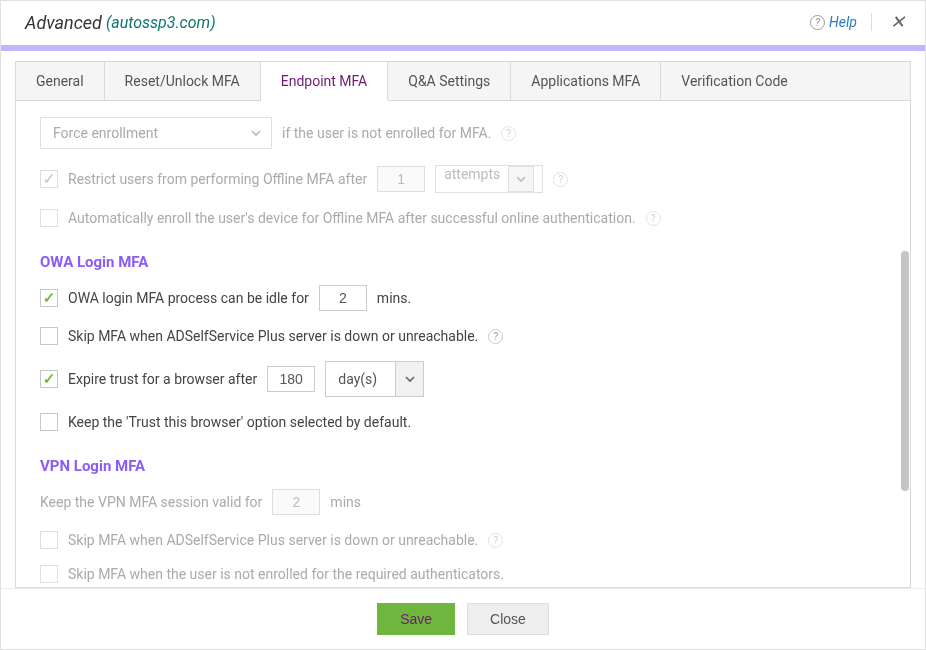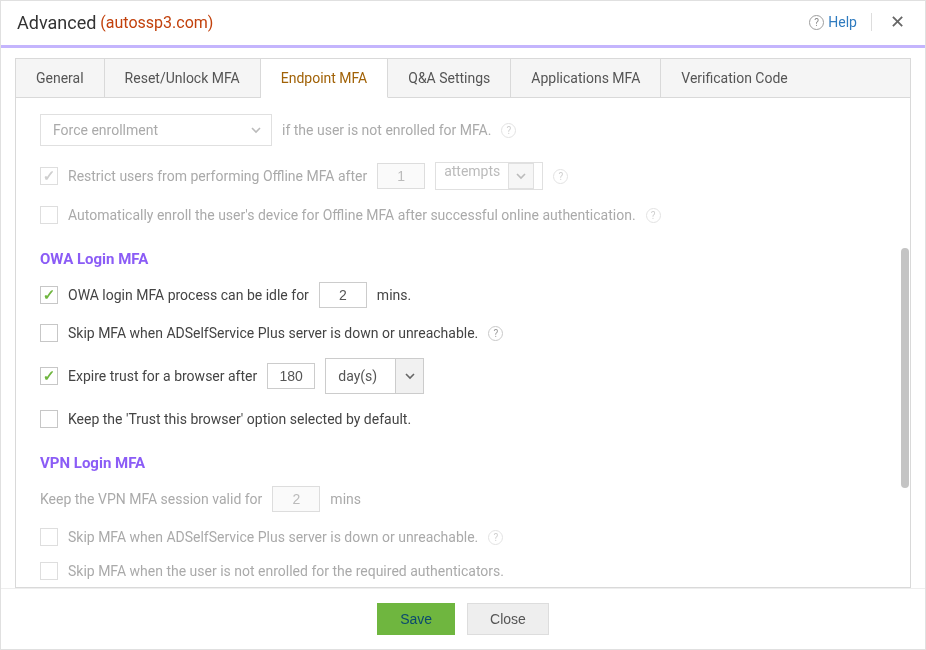--- a/index.html
+++ b/index.html
@@ -1,30 +1,30 @@
 <!DOCTYPE html>
 <html><head>
 <meta charset="utf-8">
 <style>
   * { box-sizing: border-box; margin: 0; padding: 0; }
   html, body { width: 926px; height: 650px; font-family: -apple-system, "Segoe UI", Roboto, Arial, sans-serif; background: #fff; color: #333; overflow: hidden; }
   .window { width: 926px; height: 650px; border: 1px solid #e0e0e0; display: flex; flex-direction: column; position: relative; }
-  .titlebar { display: flex; align-items: center; padding: 10px 16px 12px 16px; border-bottom: 3px solid #c4b5fd; }
+  .titlebar { display: flex; align-items: center; padding: 10px 16px 12px 24px; border-bottom: 6px solid #c4b5fd; font-style: italic; }
   .titlebar .title { font-size: 18px; color: #333; font-weight: 400; }
-  .titlebar .domain { color: #c2410c; font-size: 16px; margin-left: 4px; }
+  .titlebar .domain { color: #0f766e; font-size: 16px; margin-left: 4px; }
   .titlebar .spacer { flex: 1; }
   .help-link { color: #2f7bbf; font-size: 14px; display: inline-flex; align-items: center; gap: 4px; cursor: pointer; }
   .help-icon { width: 15px; height: 15px; border: 1px solid #9e9e9e; border-radius: 50%; display: inline-flex; align-items: center; justify-content: center; font-size: 10px; color: #888; }
   .vbar { width: 1px; height: 18px; background: #ddd; margin: 0 14px; }
   .close-x { font-size: 18px; color: #666; cursor: pointer; line-height: 1; padding: 2px 4px; }
   .tab-wrap { padding: 10px 14px 0 14px; }
   .tabs { display: flex; border: 1px solid #d9d9d9; border-bottom: 1px solid #d9d9d9; background: #f5f5f5; align-items: center; }
   .tab { padding: 11px 20px; font-size: 14px; color: #555; cursor: pointer; border-right: 1px solid #d9d9d9; background: #f5f5f5; }
   .tab:last-child { border-right: none; }
-  .tab.active { background: #fff; color: #a16207; border-bottom: 1px solid #fff; margin-bottom: -1px; }
+  .tab.active { background: #fff; color: #701a75; border-bottom: 1px solid #fff; margin-bottom: -1px; }
   .content-wrap { flex: 1; position: relative; padding: 0 14px 0 14px; overflow: hidden; }
   .content { height: 100%; overflow-y: auto; border: 1px solid #d9d9d9; border-top: none; padding: 8px 24px 12px 24px; }
   .row { display: flex; align-items: center; gap: 10px; padding: 8px 0; font-size: 14px; color: #444; }
   .row.disabled, .disabled { color: #aaa; }
   .section-h { font-size: 15px; font-weight: 700; color: #8b5cf6; padding: 18px 0 6px 0; }
   input[type="text"].num { width: 48px; height: 26px; border: 1px solid #ccc; text-align: center; font-size: 14px; color: #555; }
   input[type="text"].num:disabled { color: #bbb; border-color: #ddd; }
   select.dd, .fake-select { height: 28px; border: 1px solid #ccc; font-size: 14px; color: #555; background: #fff; }
   .fake-select { display: inline-flex; align-items: flex-start; padding: 0 8px; position: relative; }
   .fake-select.disabled { color: #bbb; border-color: #e0e0e0; }
@@ -38,21 +38,21 @@
   .chkbox.checked .tick { display: inline; }
   .chkbox.disabled.checked .tick { color: #cfcfcf; }
   .q-icon { width: 15px; height: 15px; border: 1px solid #c8c8c8; border-radius: 50%; display: inline-flex; align-items: center; justify-content: center; font-size: 10px; color: #999; flex-shrink: 0; }
   .q-icon.disabled { border-color: #e2e2e2; color: #cfcfcf; }
   .unit-select { display: inline-flex; align-items: center; border: 1px solid #ccc; height: 36px; }
   .unit-select .val { padding: 0 18px 0 12px; font-size: 14px; color: #555; }
   .unit-select .chev-cell { width: 28px; height: 100%; border-left: 1px solid #ccc; display: inline-flex; align-items: center; justify-content: center; background: #f1f1f1; }
   .link { color: #2f7bbf; cursor: pointer; }
   .button-bar { padding: 14px 0; display: flex; gap: 12px; justify-content: center; border-top: 1px solid #eee; }
   .btn { padding: 7px 22px; font-size: 14px; border: 1px solid transparent; cursor: pointer; }
-  .btn-primary { background: #6fb63f; color: #0c4a6e; }
+  .btn-primary { background: #6fb63f; color: #701a75; }
   .btn-secondary { background: #eee; color: #555; border-color: #ddd; }
   
   .scrollbar-track { position: absolute; right: 16px; top: 0; bottom: 65px; width: 8px; }
   .scrollbar-thumb { position: absolute; right: 0; top: 150px; width: 8px; height: 240px; background: #c4c4c4; border-radius: 4px; }
   svg.chev-down { width: 12px; height: 12px; }
 </style>
 </head>
 <body>
 
 <div class="window">

